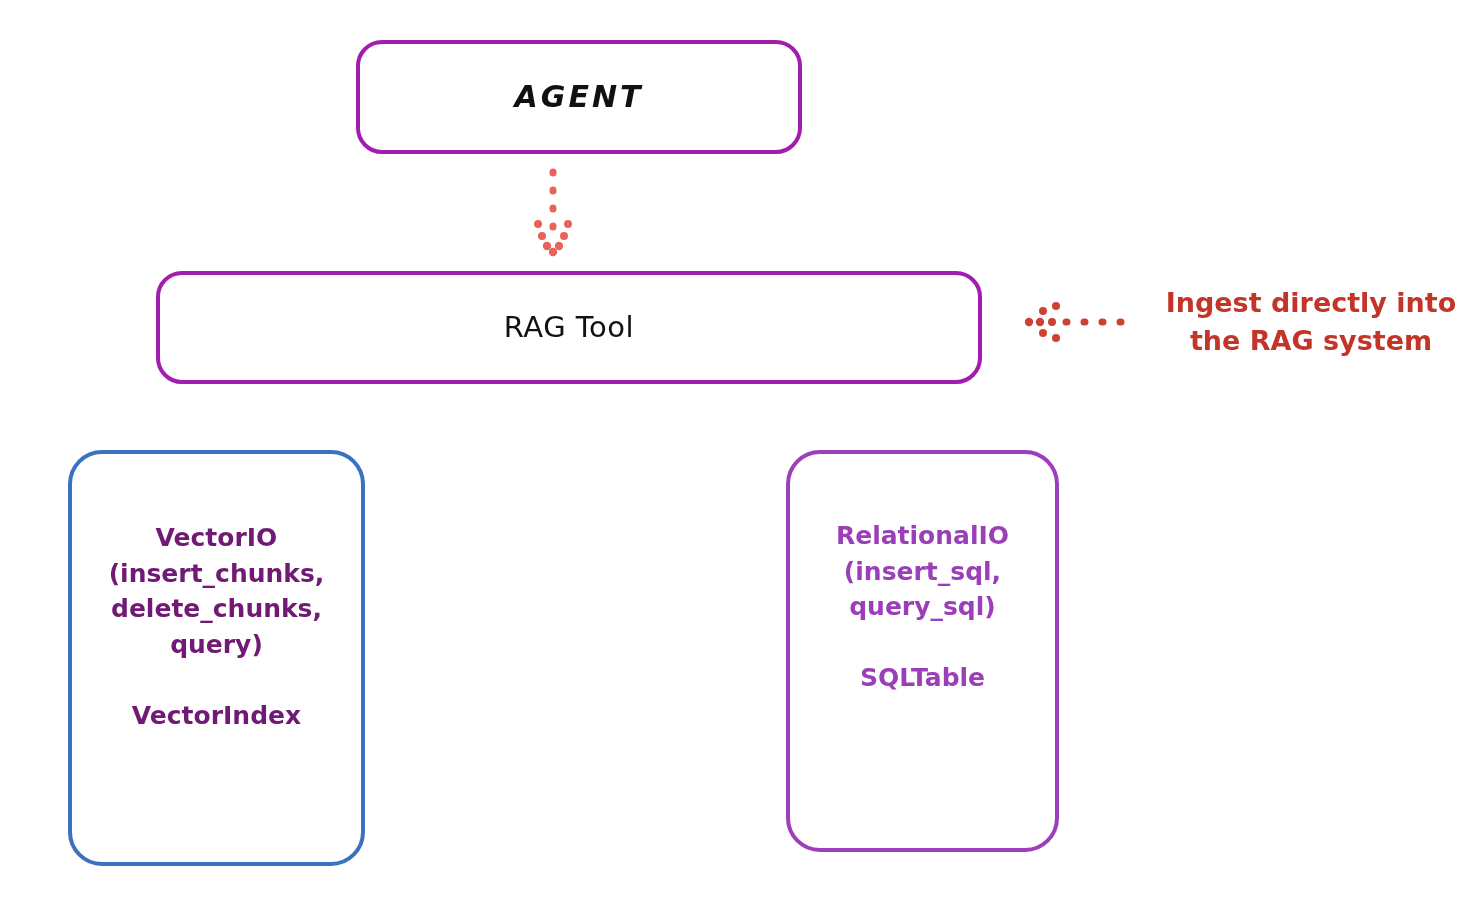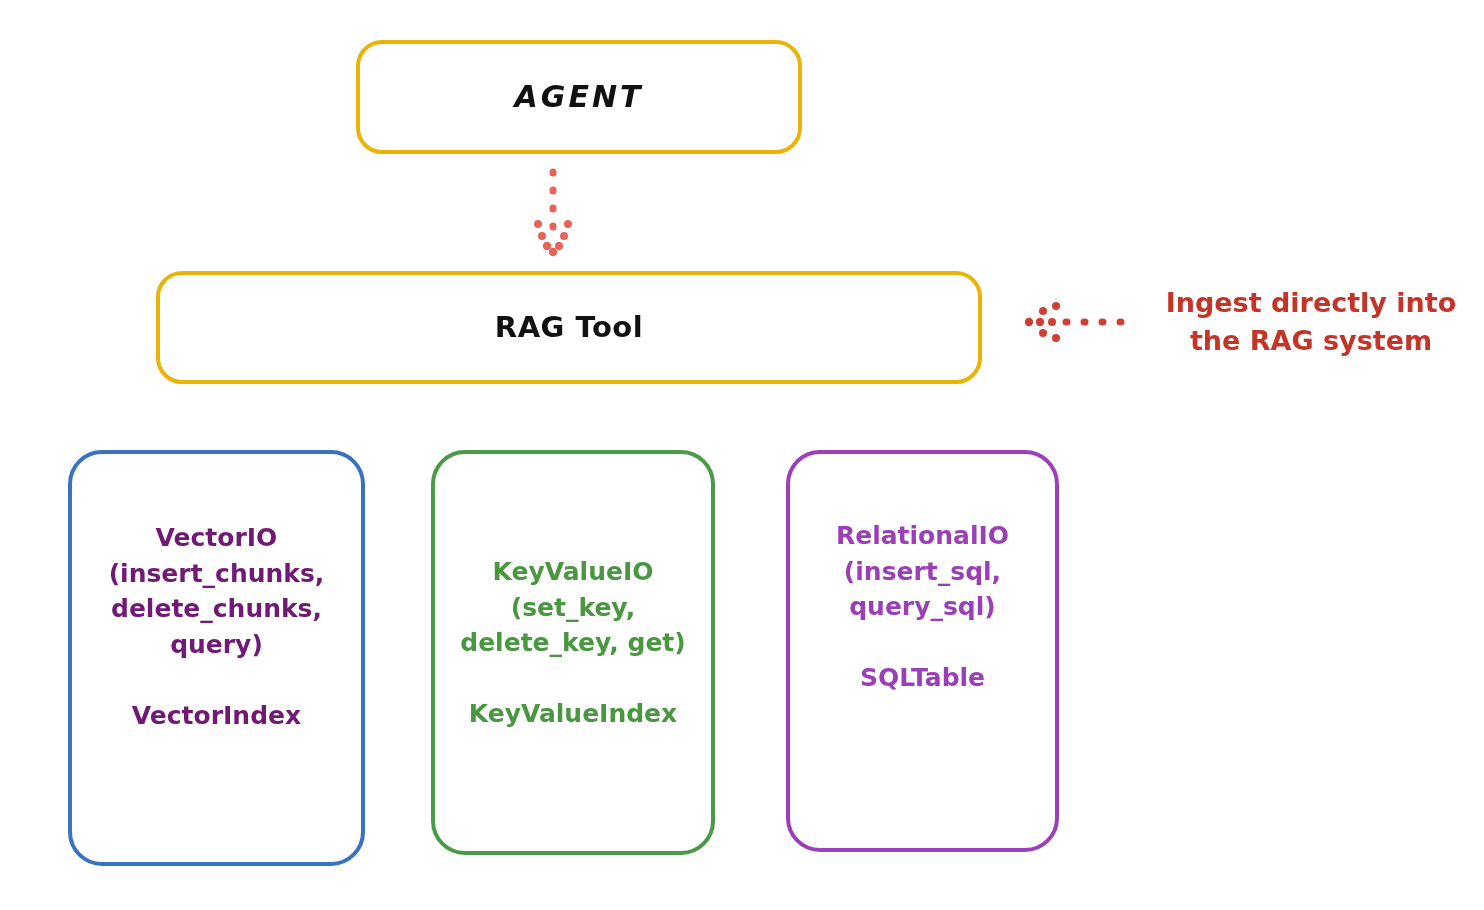--- a/index.html
+++ b/index.html
@@ -28,21 +28,21 @@
     justify-content: center;
     text-align: center;
   }
   .node .node-label {
     white-space: pre-line;
     line-height: 1.34;
   }
 
   
   .node.black-box {
-    border: 4px solid #eab308;
+    border: 4px solid #a21caf;
     border-radius: 26px;
   }
   .node.black-box .node-label {
     color: #111111;
     font-family: "DejaVu Sans", sans-serif;
     font-style: italic;
     font-weight: 600;
     letter-spacing: 1.2px;
   }
 
@@ -60,21 +60,21 @@
   #node-rag-tool {
     left: 156px;
     top: 271px;
     width: 826px;
     height: 113px;
   }
   #node-rag-tool .node-label {
     font-size: 29px;
     letter-spacing: 0.5px;
     font-style: normal;
-    font-weight: 700;
+    font-weight: 400;
   }
 
   
   .node.provider {
     border-width: 4px;
     border-style: solid;
     border-radius: 34px;
     align-items: flex-start;
     justify-content: center;
   }
@@ -189,27 +189,20 @@
 
   <div id="node-vectorio" class="node provider">
     <span class="node-label">VectorIO
 (insert_chunks,
 delete_chunks,
 query)
 
 VectorIndex</span>
   </div>
 
-  <div id="node-keyvalueio" class="node provider">
-    <span class="node-label">KeyValueIO
-(set_key,
-delete_key, get)
-
-KeyValueIndex</span>
-  </div>
 
   <div id="node-relationalio" class="node provider">
     <span class="node-label">RelationalIO
 (insert_sql,
 query_sql)
 
 SQLTable</span>
   </div>
 
   <div id="annotation-ingest">Ingest directly into

